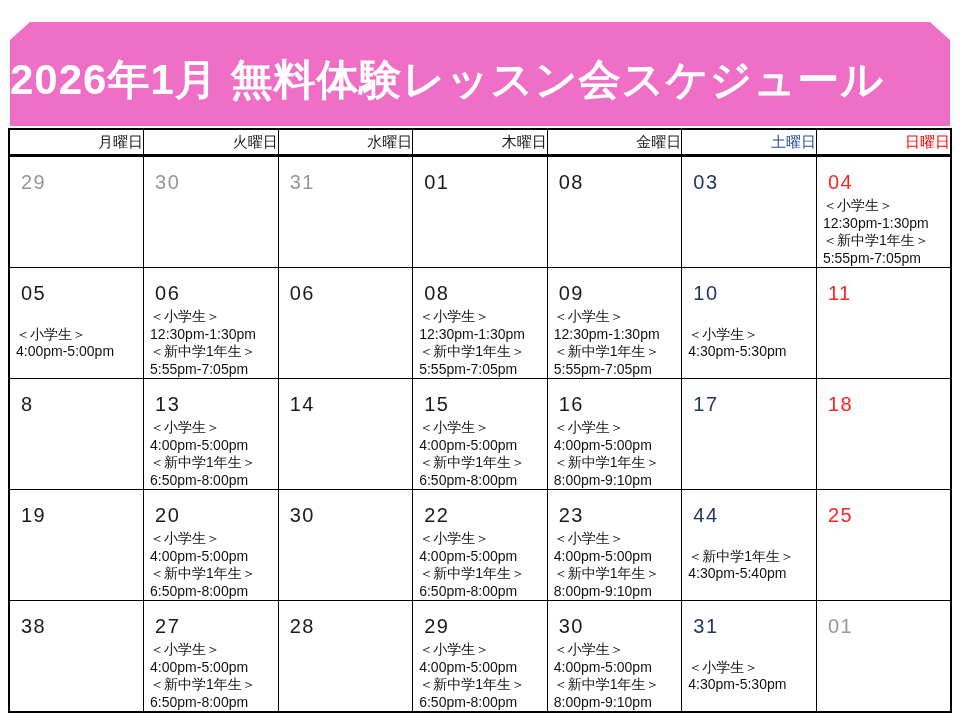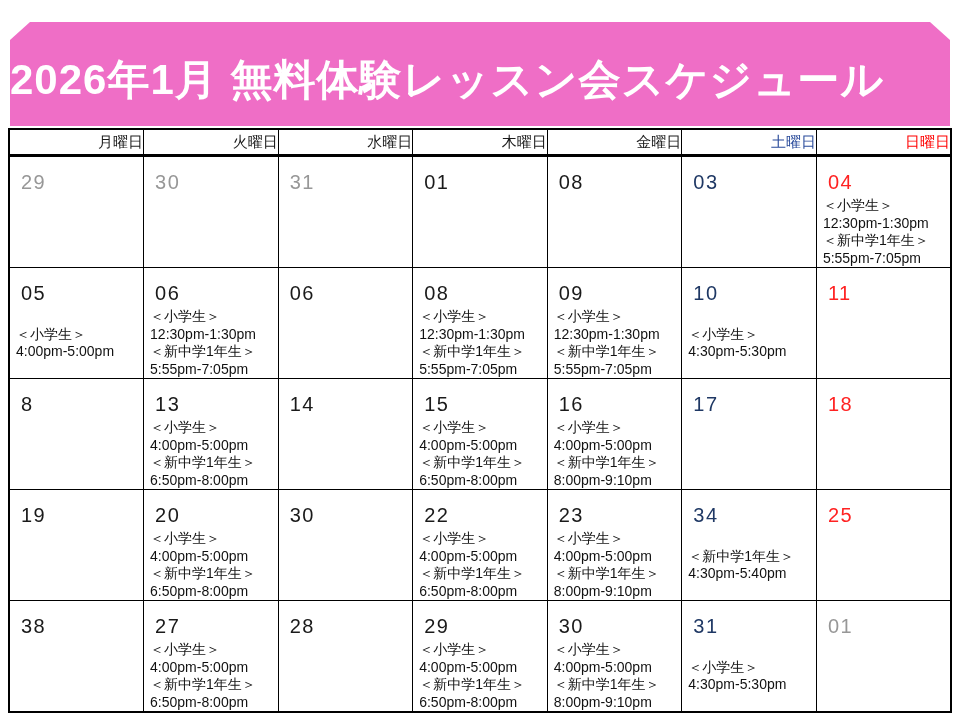--- a/index.html
+++ b/index.html
@@ -213,21 +213,21 @@
         <td class="weekday">
           <div class="date-num">23</div>
           <div class="lesson-lines">
             <div>＜小学生＞</div>
             <div>4:00pm-5:00pm</div>
             <div>＜新中学1年生＞</div>
             <div>8:00pm-9:10pm</div>
           </div>
         </td>
         <td class="sat">
-          <div class="date-num">34</div>
+          <div class="date-num">44</div>
           <div class="lesson-lines">
             <div>&nbsp;</div>
             <div>＜新中学1年生＞</div>
             <div>4:30pm-5:40pm</div>
           </div>
         </td>
         <td class="sun shaded">
           <div class="date-num">25</div>
         </td>
       </tr>

